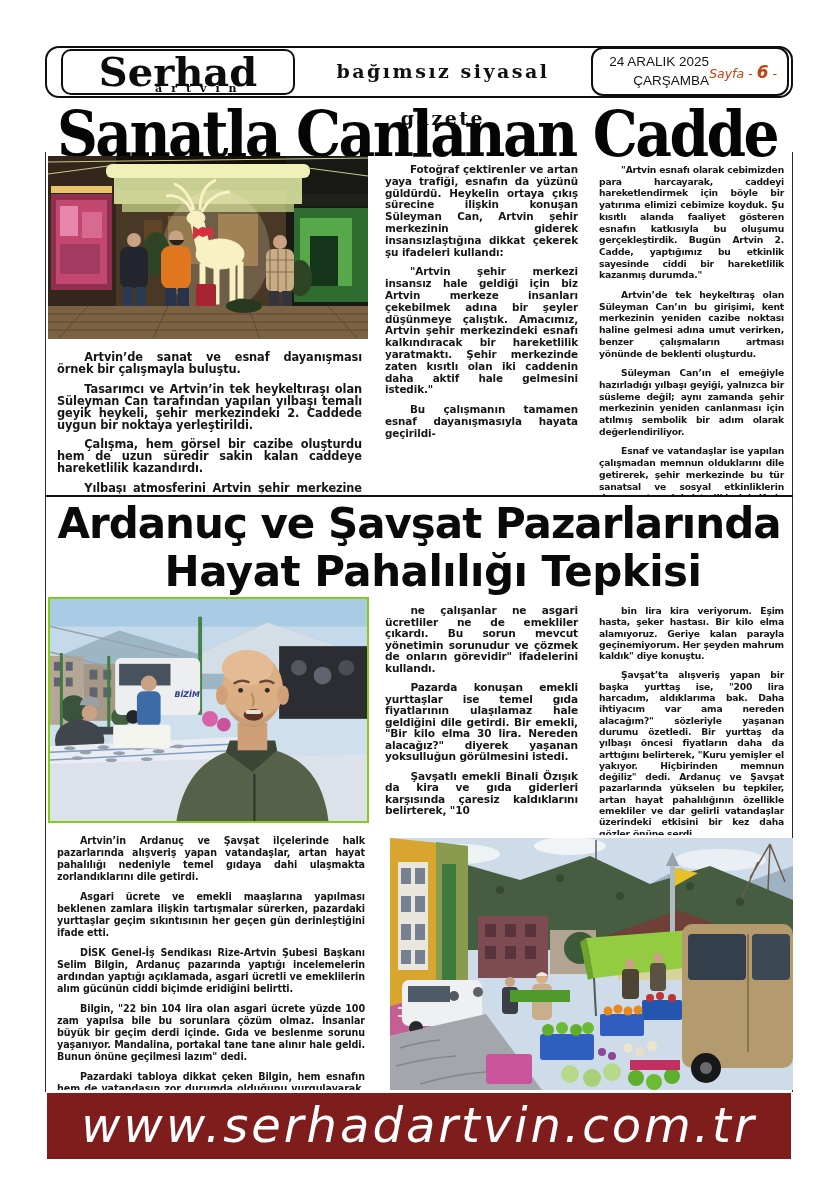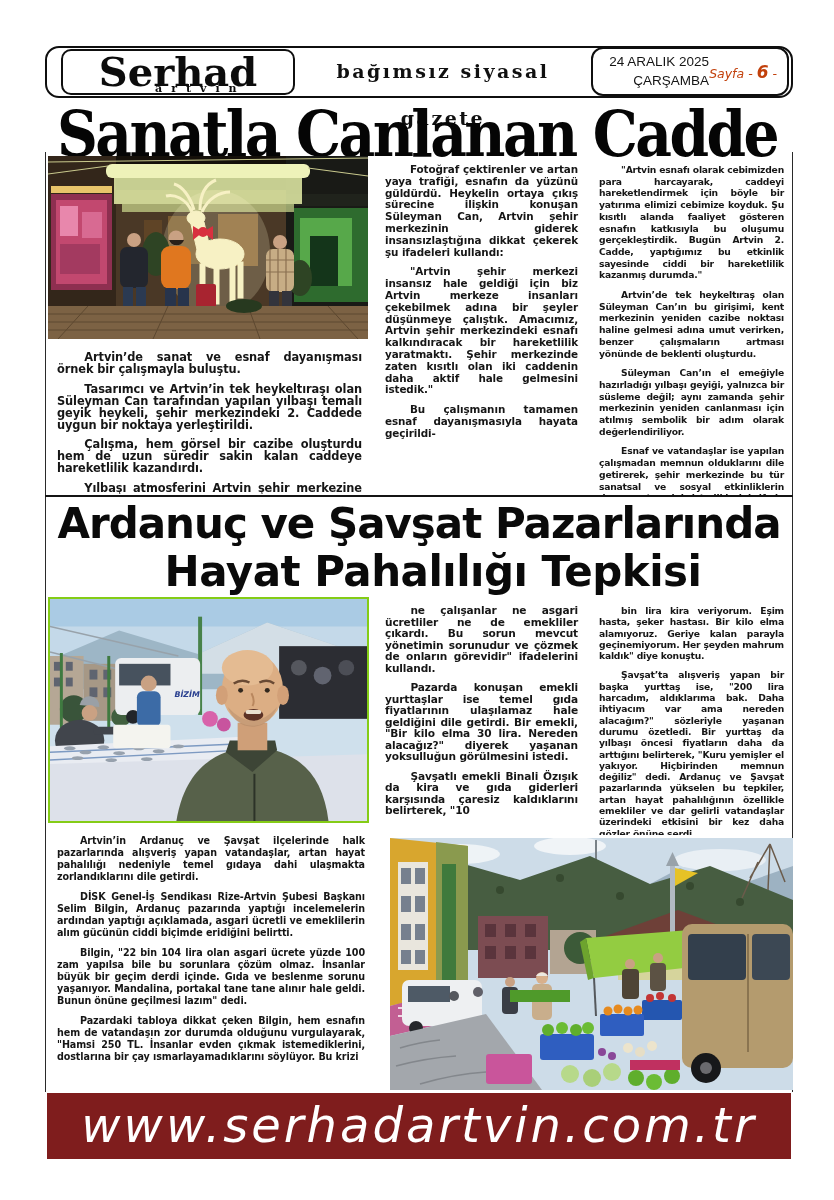--- a/index.html
+++ b/index.html
@@ -291,20 +291,21 @@
         <path d="M204,96 q4,8 1,13" stroke="#b9875e" stroke-width="2" fill="none"></path>
         <ellipse cx="206" cy="118" rx="10" ry="6" fill="#5c3226"></ellipse>
         <rect x="198" y="113" width="16" height="4" rx="2" fill="#e8e0d0"></rect>
         <path d="M180,110 q25,28 50,0 q-8,20 -25,20 q-17,0 -25,-20" fill="#8a6a52" opacity="0.25"></path>
       </g>
     </svg>
   </div>
 
   <div class="col a2c1">
     <p>Artvin’in Ardanuç ve Şavşat ilçelerinde halk pazarlarında alışveriş yapan vatandaşlar, artan hayat pahalılığı nedeniyle temel gıdaya dahi ulaşmakta zorlandıklarını dile getirdi.</p>
+    <p>Asgari ücrete ve emekli maaşlarına yapılması beklenen zamlara ilişkin tartışmalar sürerken, pazardaki yurttaşlar geçim sıkıntısının her geçen gün derinleştiğini ifade etti.</p>
     <p>DİSK Genel-İş Sendikası Rize-Artvin Şubesi Başkanı Selim Bilgin, Ardanuç pazarında yaptığı incelemelerin ardından yaptığı açıklamada, asgari ücretli ve emeklilerin alım gücünün ciddi biçimde eridiğini belirtti.</p>
     <p>Bilgin, "22 bin 104 lira olan asgari ücrete yüzde 100 zam yapılsa bile bu sorunlara çözüm olmaz. İnsanlar büyük bir geçim derdi içinde. Gıda ve beslenme sorunu yaşanıyor. Mandalina, portakal tane tane alınır hale geldi. Bunun önüne geçilmesi lazım" dedi.</p>
     <p>Pazardaki tabloya dikkat çeken Bilgin, hem esnafın hem de vatandaşın zor durumda olduğunu vurgulayarak, "Hamsi 250 TL. İnsanlar evden çıkmak istemediklerini, dostlarına bir çay ısmarlayamadıklarını söylüyor. Bu krizi</p>
   </div>
   <div class="col a2c2">
     <p>ne çalışanlar ne asgari ücretliler ne de emekliler çıkardı. Bu sorun mevcut yönetimin sorunudur ve çözmek de onların görevidir" ifadelerini kullandı.</p>
     <p>Pazarda konuşan emekli yurttaşlar ise temel gıda fiyatlarının ulaşılamaz hale geldiğini dile getirdi. Bir emekli, "Bir kilo elma 30 lira. Nereden alacağız?" diyerek yaşanan yoksulluğun görülmesini istedi.</p>
     <p>Şavşatlı emekli Binali Özışık da kira ve gıda giderleri karşısında çaresiz kaldıklarını belirterek, "10</p>
   </div>
   <div class="col a2c3">

